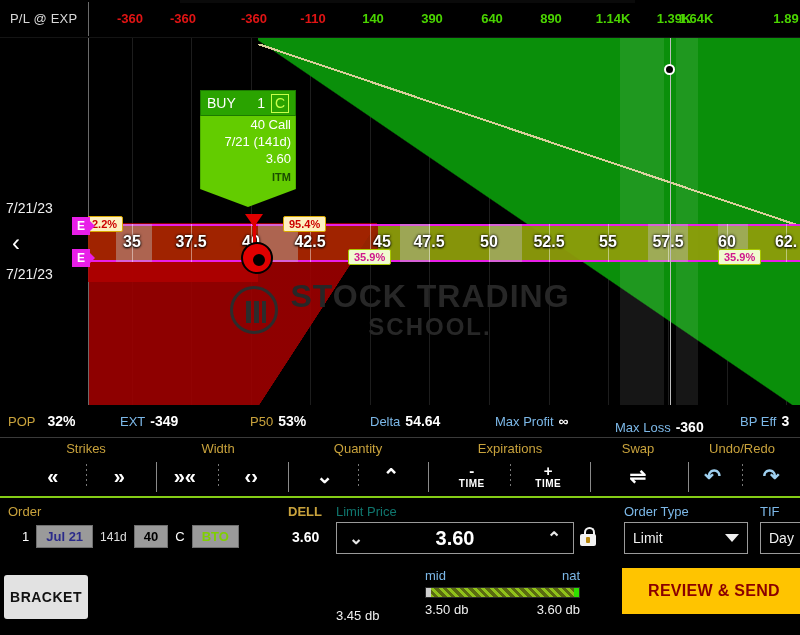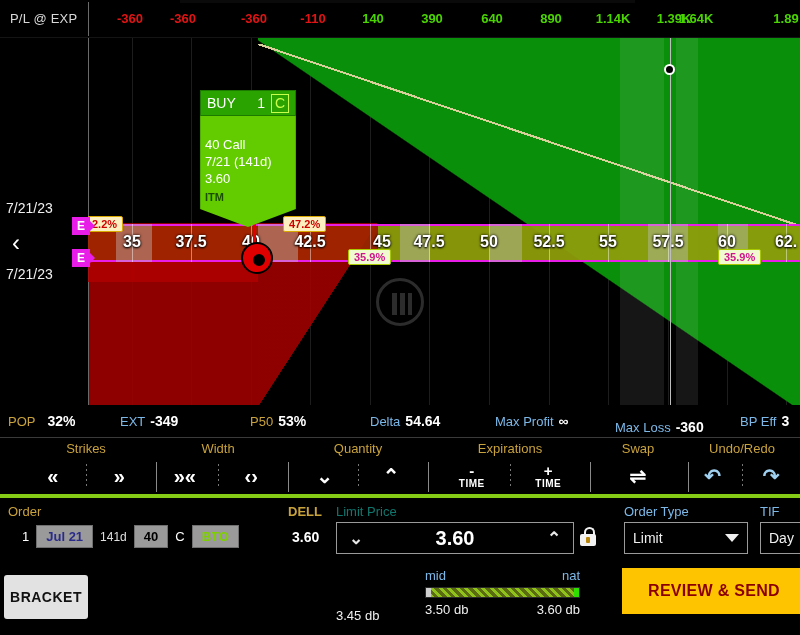--- a/index.html
+++ b/index.html
@@ -160,21 +160,21 @@
     display: flex; align-items: center; padding: 0 6px;
     border: 1px solid #1c7a00;
   }
   .buy-head-label { font-size: 14px; color: #fff; font-weight: normal; }
   .buy-head-qty { font-size: 14px; color: #fff; margin-left: auto; margin-right: 6px; }
   .buy-head-c {
     width: 18px; height: 19px; border: 1px solid #c8ff4a; color: #c8ff4a;
     font-size: 14px; display: flex; align-items: center; justify-content: center;
   }
   .buy-body {
-    background: #63cc00; padding: 20px 4px 3px; text-align: left;
+    background: #63cc00; padding: 0 4px 3px; text-align: right;
     border-left: 1px solid #4fae00; border-right: 1px solid #4fae00;
   }
   .buy-body div { font-size: 13px; color: #fff; line-height: 17px; }
   .buy-itm { font-size: 11px !important; font-weight: bold; color: #1a4d00 !important; padding-top: 2px; }
   .buy-point {
     width: 0; height: 0; margin: 0 auto;
     border-left: 48px solid transparent; border-right: 48px solid transparent;
     border-top: 18px solid #63cc00;
   }
 
@@ -238,21 +238,21 @@
     display: flex; align-items: center;
   }
   .stat { display: flex; align-items: baseline; gap: 5px; white-space: nowrap; }
   .stat-k { font-size: 13px; color: #c8a23c; }
   .stat-k.blue { color: #7cb8e8; }
   .stat-v { font-size: 14px; font-weight: bold; color: #fff; }
 
   
   .toolbar {
     position: absolute; left: 0; top: 438px; width: 800px; height: 60px;
-    background: #000; border-bottom: 4px solid #84cc16;
+    background: #000; border-bottom: 2px solid #84cc16;
   }
   .tb-group { position: absolute; top: 0; height: 60px; }
   .tb-title {
     position: absolute; top: 3px; left: 50%; transform: translateX(-50%);
     font-size: 13px; color: #c8a23c; white-space: nowrap;
   }
   .tb-btns { position: absolute; top: 22px; left: 0; width: 100%; display: flex; align-items: center; }
   .tb-btn {
     flex: 1; display: flex; align-items: center; justify-content: center;
     height: 32px; color: #fff; font-size: 20px; font-weight: bold;
@@ -403,20 +403,24 @@
 
   <div class="shade-col" style="left:620px;width:44px;"></div>
   <div class="shade-col" style="left:676px;width:22px;"></div>
 
   <div class="vline cursor" style="left:670px;"></div>
   <div class="cursor-dot"></div>
 
   <div class="watermark">
     <div class="wm-row">
       <div class="wm-globe"></div>
+      <div>
+        <div class="wm-text1">STOCK TRADING</div>
+        <div class="wm-text2">SCHOOL.</div>
+      </div>
     </div>
   </div>
 
   <div class="band-red"></div>
   <div class="band-olive"></div>
   <div class="band-red2"></div>
   <div class="band-magenta"></div>
 
   <div id="tickmarks">
       <div class="tick-mark" style="left: 132px;"></div>
@@ -446,21 +450,21 @@
       <div class="price-tick" style="left: 370px; padding-left: 24px;">45</div>
       <div class="price-tick" style="left: 429px;">47.5</div>
       <div class="price-tick" style="left: 489px;">50</div>
       <div class="price-tick" style="left: 549px;">52.5</div>
       <div class="price-tick" style="left: 608px;">55</div>
       <div class="price-tick" style="left: 668px;">57.5</div>
       <div class="price-tick" style="left: 727px;">60</div>
       <div class="price-tick" style="left: 786px;">62.</div>
     </div>
   <div id="pct-badges">
-      <div class="pct-badge pct-left" style="left: 283px; top: 178px;">47.2%</div>
+      <div class="pct-badge pct-left" style="left: 283px; top: 178px;">95.4%</div>
       <div class="pct-badge pct-right" style="left: 348px; top: 211px;">35.9%</div>
       <div class="pct-badge pct-right" style="left: 718px; top: 211px;">35.9%</div>
       <div class="pct-badge pct-left" style="left: 86px; top: 178px;">2.2%</div>
     </div>
 
   <div class="strike-marker">
     <div class="strike-pin"></div>
     <div class="strike-stem"></div>
     <div class="strike-ring"></div>
   </div>

